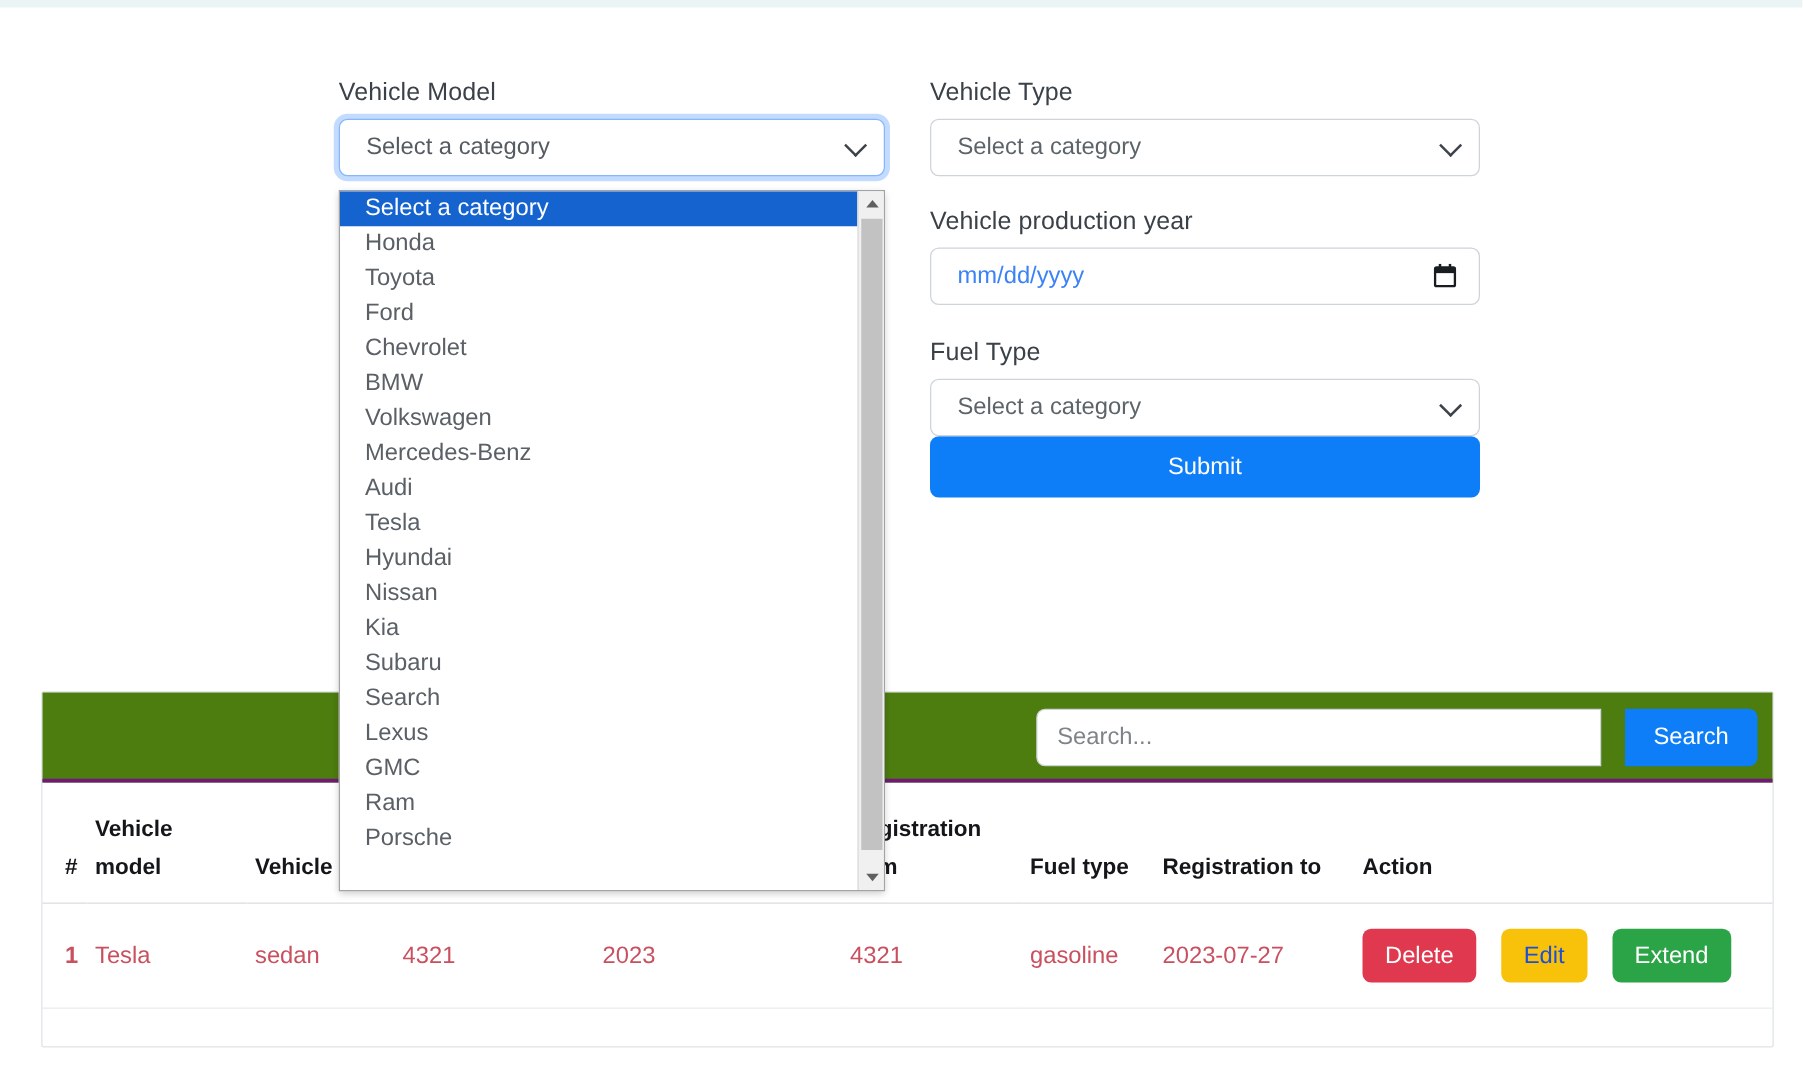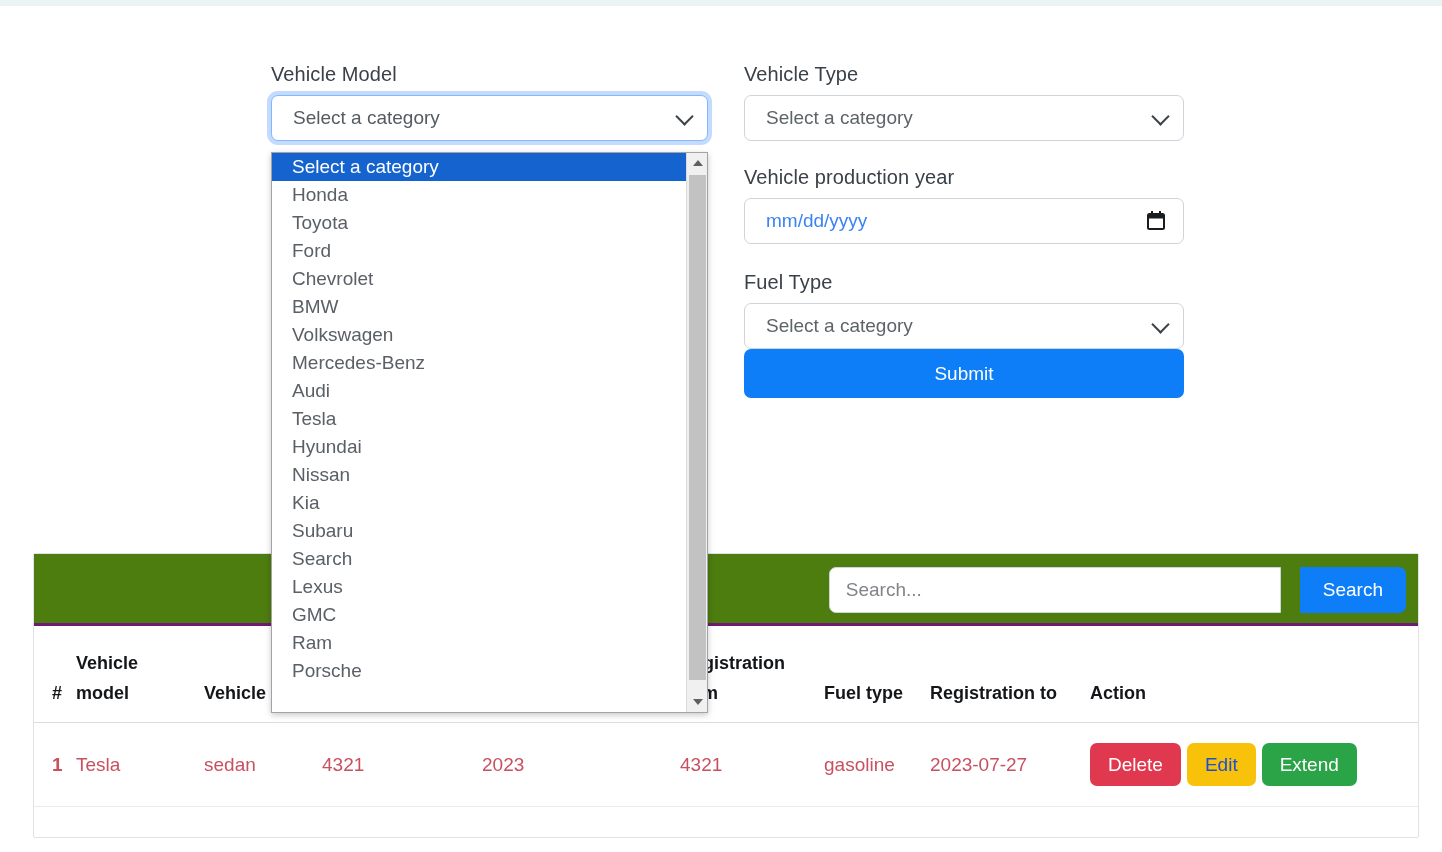--- a/index.html
+++ b/index.html
@@ -211,21 +211,21 @@
   .col-0 { width: 36px;  padding-left: 18px !important; }
   .col-1 { width: 128px; }
   .col-2 { width: 118px; }
   .col-3 { width: 160px; }
   .col-4 { width: 198px; }
   .col-5 { width: 144px; }
   .col-6 { width: 106px; }
   .col-7 { width: 160px; }
   .col-8 { width: auto; }
 
-  .act-wrap { display: flex; gap: 6px; align-items: flex-start; }
+  .act-wrap { display: flex; gap: 20px; align-items: flex-start; }
   .btn {
     border: none;
     border-radius: 7px;
     color: #fff;
     font-size: 19px;
     height: 43px;
     padding: 0 18px;
     cursor: pointer;
     font-family: "Liberation Sans", sans-serif;
     display: inline-flex; align-items: center; justify-content: center;

